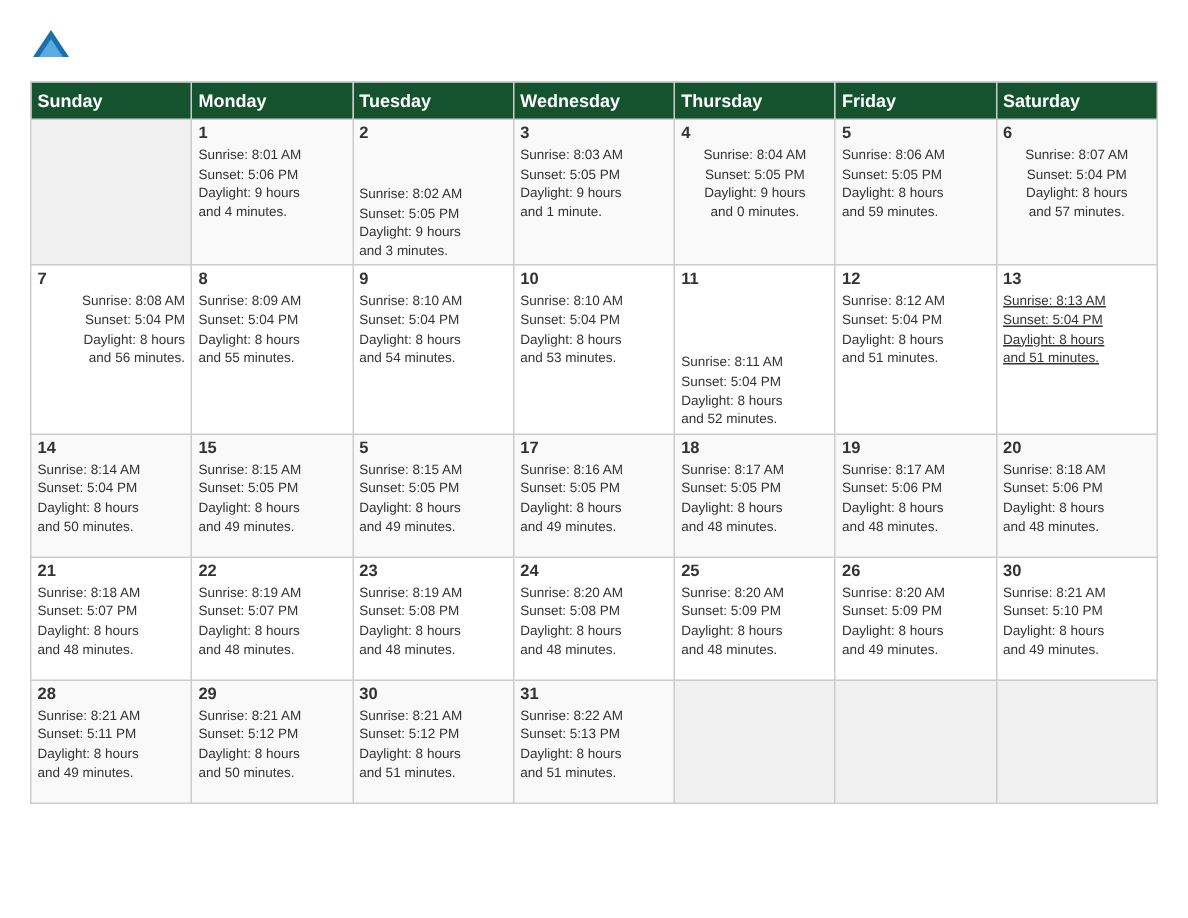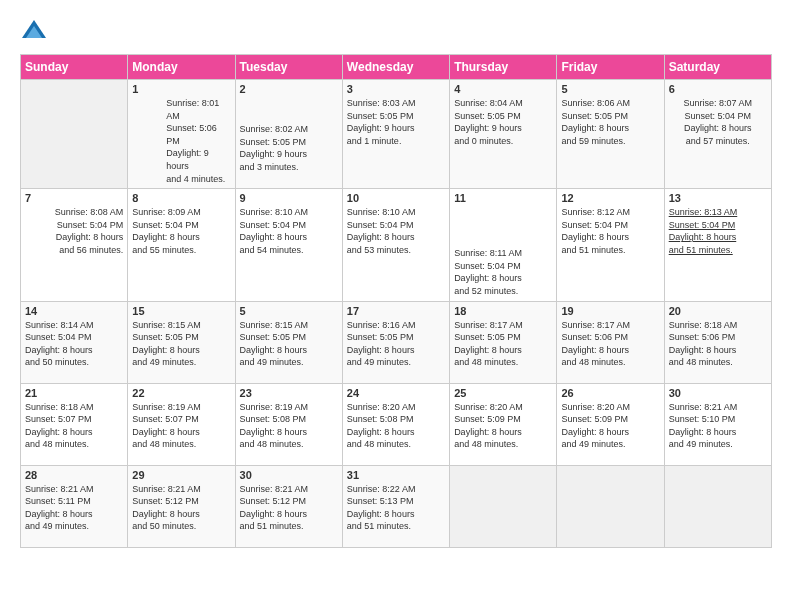--- a/index.html
+++ b/index.html
@@ -58,21 +58,21 @@
     .subtitle {
       font-size: 14px;
       color: #555;
     }
     table {
       width: 100%;
       border-collapse: collapse;
       table-layout: fixed;
     }
     thead tr th {
-      background: #ec4899;
+      background: #14532d;
       color: #fff;
       font-size: 12px;
       font-weight: bold;
       padding: 5px 4px;
       text-align: left;
       border: 1px solid #ccc;
     }
     tbody tr td {
       vertical-align: top;
       border: 1px solid #ccc;
@@ -133,42 +133,42 @@
           <th>Thursday</th>
           <th>Friday</th>
           <th>Saturday</th>
         </tr>
     </thead>
     <tbody id="calendar-body">
     <tr>
           <td class="empty-cell"></td>
           <td>
             <span class="day-num">1</span>
-            <div class="day-info" style="white-space: pre-line; margin-left: 34px;">Sunrise: 8:01 AM
+            <div class="day-info" style="white-space: pre-line;">Sunrise: 8:01 AM
 Sunset: 5:06 PM
 Daylight: 9 hours
 and 4 minutes.</div>
           </td>
           <td>
             <span class="day-num">2</span>
             <div class="day-info" style="white-space: pre-line; margin-top: 28px;">Sunrise: 8:02 AM
 Sunset: 5:05 PM
 Daylight: 9 hours
 and 3 minutes.</div>
           </td>
           <td>
             <span class="day-num">3</span>
             <div class="day-info" style="white-space: pre-line;">Sunrise: 8:03 AM
 Sunset: 5:05 PM
 Daylight: 9 hours
 and 1 minute.</div>
           </td>
           <td>
             <span class="day-num">4</span>
-            <div class="day-info" style="white-space: pre-line;">Sunrise: 8:04 AM
+            <div class="day-info" style="white-space: pre-line; text-align: center;">Sunrise: 8:04 AM
 Sunset: 5:05 PM
 Daylight: 9 hours
 and 0 minutes.</div>
           </td>
           <td>
             <span class="day-num">5</span>
             <div class="day-info" style="white-space: pre-line;">Sunrise: 8:06 AM
 Sunset: 5:05 PM
 Daylight: 8 hours
 and 59 minutes.</div>

